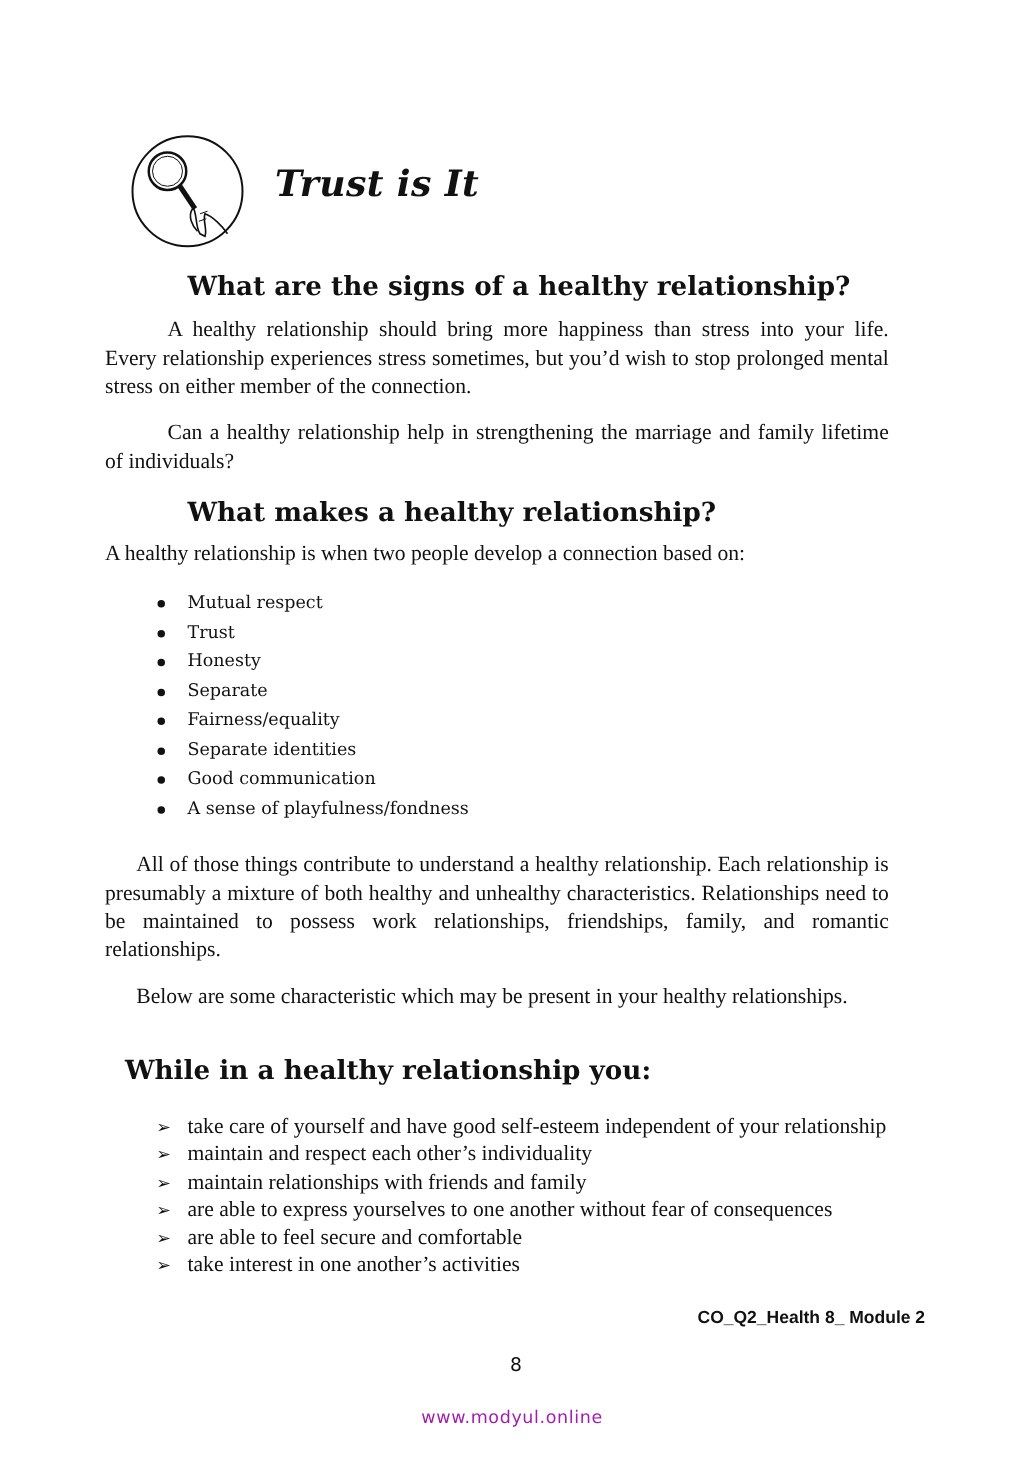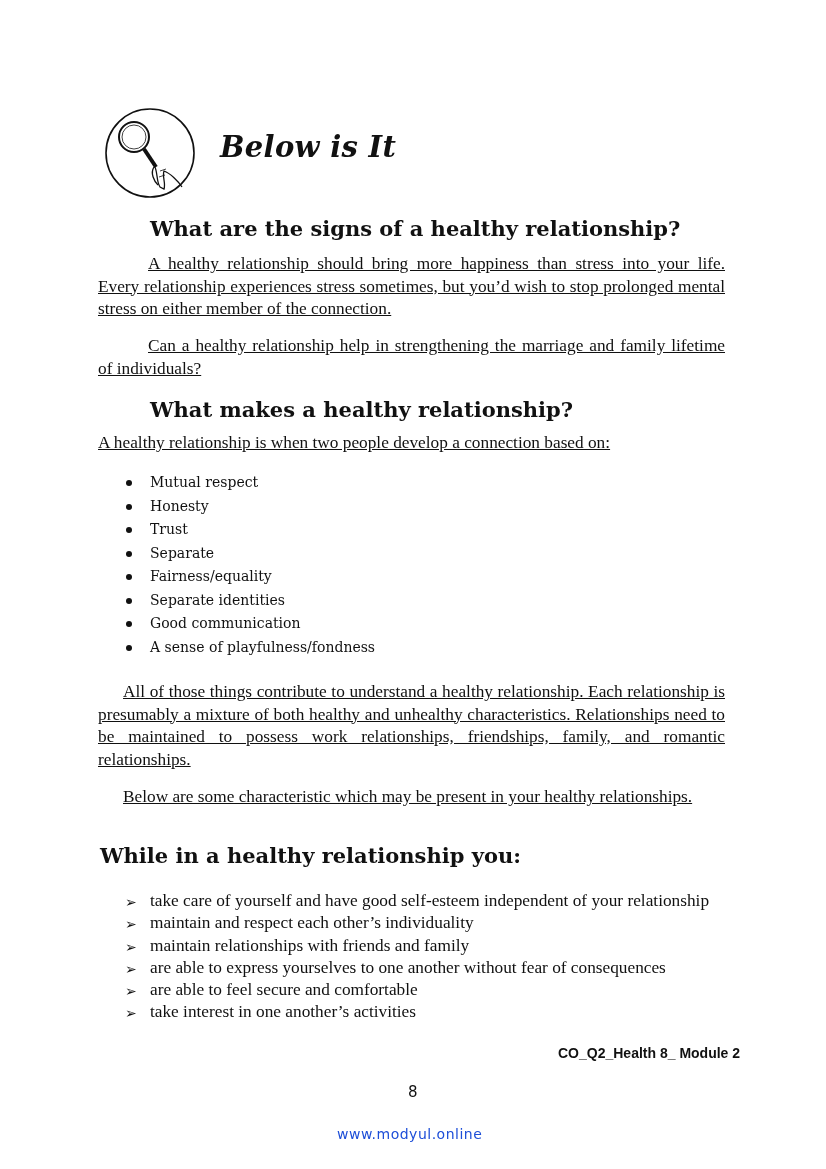--- a/index.html
+++ b/index.html
@@ -2,60 +2,60 @@
 <html><head>
 <meta charset="utf-8">
 <style>
   html, body { margin:0; padding:0; background:#ffffff; }
   body { width:826px; height:1169px; position:relative; overflow:hidden; color:#111; font-family:"DejaVu Serif", serif; }
   .abs { position:absolute; }
   .icon-wrap { left:104px; top:107px; width:92px; height:92px; }
   .title { left:220px; top:130px; font-family:"DejaVu Serif", serif; font-weight:bold; font-style:italic; font-size:29px; color:#111; letter-spacing:0.3px; }
   .q { font-family:"DejaVu Serif", serif; font-weight:bold; font-size:21px; }
   .p { font-family:"Liberation Serif", serif; font-size:17.3px; line-height:22.5px; text-align:justify; }
-  .text { left:98px; width:627px;text-decoration:underline; }
+  .text { left:84px; width:627px; }
   .indent { text-indent:50px; }
   .indent2 { text-indent:25px; }
   ul.bul { list-style:none; margin:0; padding:0; }
   ul.bul li { position:relative; padding-left:50px; font-family:"DejaVu Serif", serif; font-size:14px; line-height:23.5px; }
   ul.bul li .dot { position:absolute; left:26px; top:9px; width:6px; height:6px; border-radius:50%; background:#111; }
   ul.arr { list-style:none; margin:0; padding:0; }
   ul.arr li { position:relative; padding-left:50px; font-family:"Liberation Serif", serif; font-size:17.3px; line-height:22.3px; text-align:justify; }
   ul.arr li .arrow { position:absolute; left:25px; top:2px; font-size:14px; }
   .pagenum { left:408px; top:1083px; font-family:"DejaVu Sans", sans-serif; font-size:15px; }
   .footer { left:558px; top:1045px; font-family:Liberation Sans, sans-serif; font-weight:bold; font-size:14px; }
-  .watermark { left:337px; top:1126px; font-family:"DejaVu Sans", sans-serif; font-size:14px; color:#1d4ed8; letter-spacing:0.5px; }
+  .watermark { left:337px; top:1126px; font-family:"DejaVu Sans", sans-serif; font-size:14px; color:#a21caf; letter-spacing:0.5px; }
 </style>
 </head>
 <body>
 
 <div class="abs icon-wrap">
   <svg width="92" height="92" viewBox="0 0 92 92">
     <circle cx="46" cy="46" r="44" fill="none" stroke="#111" stroke-width="1.6"></circle>
     <circle cx="30" cy="30" r="15" fill="none" stroke="#111" stroke-width="2"></circle>
     <circle cx="30" cy="30" r="12" fill="none" stroke="#111" stroke-width="0.8"></circle>
     <line x1="40" y1="42" x2="52" y2="60" stroke="#111" stroke-width="4"></line>
     <path d="M50 58 C54 64, 52 74, 56 80 L60 82 C62 76, 58 70, 60 64 C66 66, 74 74, 78 80" fill="none" stroke="#111" stroke-width="1.3"></path>
     <path d="M50 60 C46 66, 50 74, 54 78" fill="none" stroke="#111" stroke-width="1.3"></path>
     <path d="M56 64 L62 62 M55 70 L61 68" stroke="#111" stroke-width="0.8"></path>
   </svg>
 </div>
-<div class="abs title">Below is It</div>
+<div class="abs title">Trust is It</div>
 
 <div class="abs q" style="left:150px; top:216px;">What are the signs of a healthy relationship?</div>
 <div class="abs p text indent" style="top:253px;">A healthy relationship should bring more happiness than stress into your life. Every relationship experiences stress sometimes, but you’d wish to stop prolonged mental stress on either member of the connection.</div>
 <div class="abs p text indent" style="top:335px;">Can a healthy relationship help in strengthening the marriage and family lifetime of individuals?</div>
 
 <div class="abs q" style="left:150px; top:397px;">What makes a healthy relationship?</div>
 <div class="abs p text" style="top:432px;">A healthy relationship is when two people develop a connection based on:</div>
 
 <ul class="abs bul" style="left:100px; top:471px; width:627px;">
   <li><span class="dot"></span><span>Mutual respect</span></li>
+  <li><span class="dot"></span><span>Trust</span></li>
   <li><span class="dot"></span><span>Honesty</span></li>
-  <li><span class="dot"></span><span>Trust</span></li>
   <li><span class="dot"></span><span>Separate</span></li>
   <li><span class="dot"></span><span>Fairness/equality</span></li>
   <li><span class="dot"></span><span>Separate identities</span></li>
   <li><span class="dot"></span><span>Good communication</span></li>
   <li><span class="dot"></span><span>A sense of playfulness/fondness</span></li>
 </ul>
 
 <div class="abs p text indent2" style="top:681px;">All of those things contribute to understand a healthy relationship. Each relationship is presumably a mixture of both healthy and unhealthy characteristics. Relationships need to be maintained to possess work relationships, friendships, family, and romantic relationships.</div>
 <div class="abs p text indent2" style="top:787px; line-height:20px;">Below are some characteristic which may be present in your healthy relationships.</div>
 

